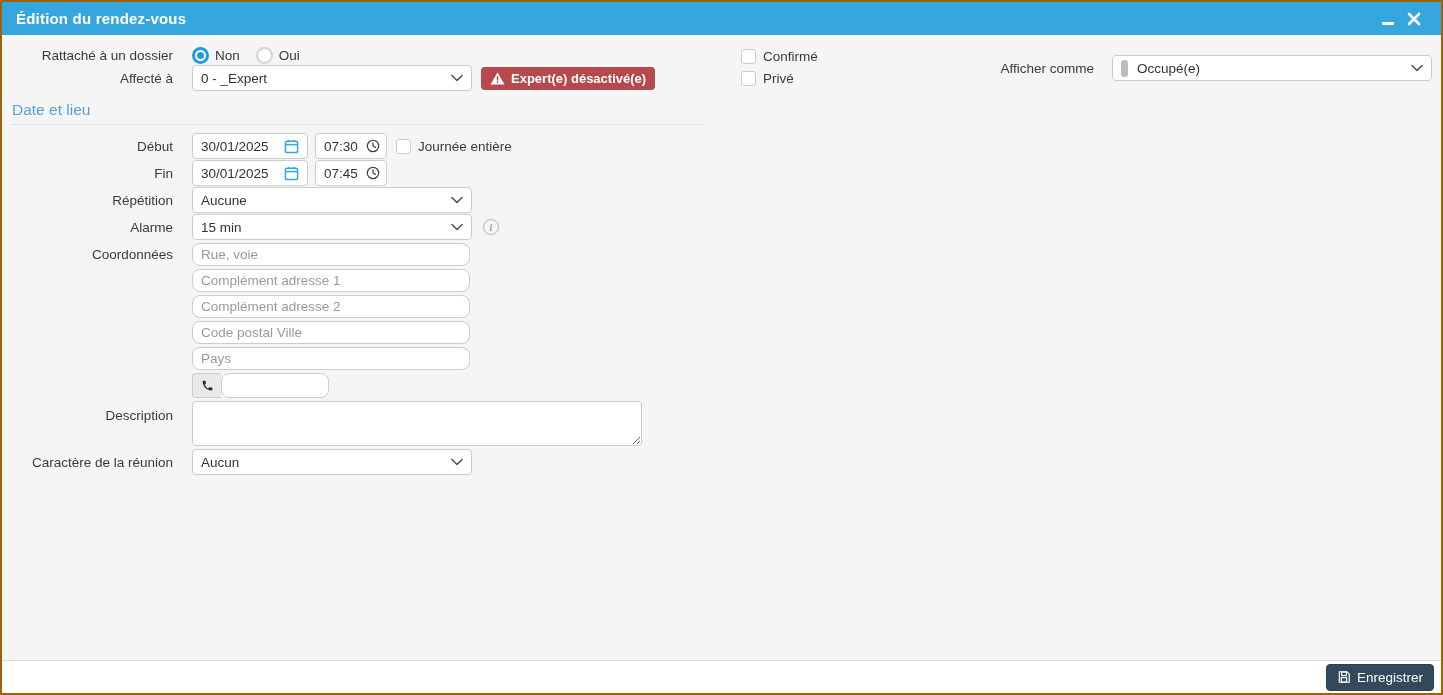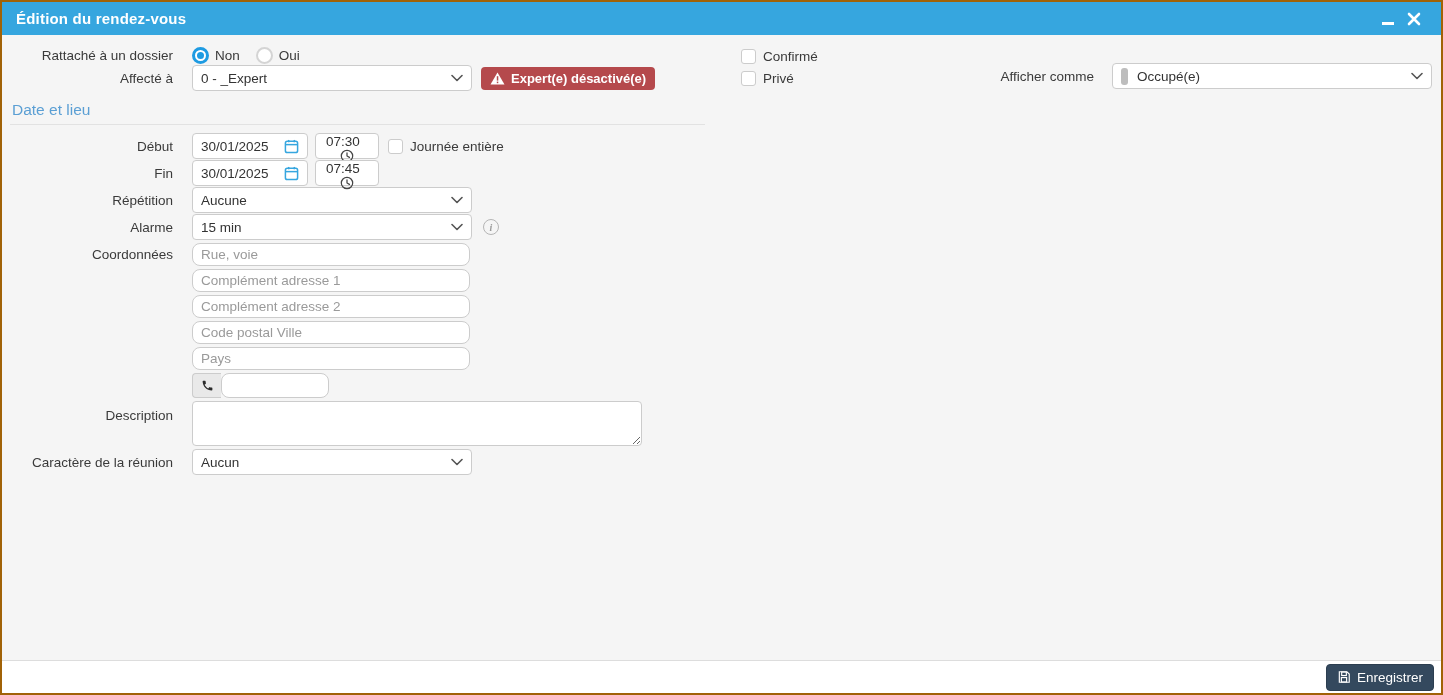--- a/index.html
+++ b/index.html
@@ -49,21 +49,21 @@
   input.text {
     background: #fff; border: 1px solid #ccc; border-radius: 8px;
     font-family: inherit; font-size: 13.5px; color: #333;
     padding: 0 8px; outline: none;
   }
   input.text::placeholder { color: #9a9a9a; }
   .addr { width: 278px; height: 23px; margin-bottom: 3px; }
   
   .datebox { width: 116px; position: relative; }
   .datebox input { width: 100%; height: 24px; border: none; background: transparent; padding: 0; font-family: inherit; font-size: 13.5px; color:#333; outline:none; }
-  .timebox { width: 64px; margin-left: 7px; position: relative; justify-content: space-between; flex-direction: column; }
+  .timebox { width: 72px; margin-left: 7px; position: relative; justify-content: space-between; }
   .timebox input { width: 42px; height: 24px; border: none; background: transparent; padding: 0; font-family: inherit; font-size: 13.5px; color:#333; outline:none; }
   
   .radio-group { display: flex; align-items: center; gap: 6px; }
   .radio { width: 17px; height: 17px; border-radius: 50%; background: #fff; border: 2px solid #d4d4d4; display:inline-block; position: relative; cursor: pointer; }
   .radio.checked { border: 3px solid #1e9be2; }
   .radio.checked::after { content:""; position:absolute; left:50%; top:50%; width:7px; height:7px; margin:-3.5px 0 0 -3.5px; border-radius:50%; background:#1e9be2; }
   .radio-label { font-size: 13.5px; color: #3a3a3a; margin-right: 10px; }
   
   .checkbox { width: 15px; height: 15px; border: 1px solid #ccc; border-radius: 3px; background: #fff; display: inline-block; cursor: pointer; flex: 0 0 15px; }
   .cb-label { font-size: 13.5px; color: #3a3a3a; margin-left: 7px; }
@@ -72,21 +72,21 @@
     display: inline-flex; align-items: center; gap: 6px;
     background: #b5494c; color: #fff; font-size: 13px; font-weight: bold;
     border-radius: 4px; padding: 3px 9px; margin-left: 9px; height: 23px;
   }
   
   .section-hdr { font-size: 15.5px; color: #5b9fd4; margin: 10px 0 0 10px; }
   .section-divider { border-bottom: 1px solid #e2e2e2; width: 695px; margin: 5px 0 8px 8px; }
   
   .flags { position: absolute; left: 739px; top: 14px; }
   .flag-row { display: flex; align-items: center; margin-bottom: 7px; }
-  .show-as { position: absolute; right: 9px; top: 28px; display: flex; align-items: center; text-align: right; }
+  .show-as { position: absolute; right: 9px; top: 20px; display: flex; align-items: center; text-align: right; }
   .show-as .lbl2 { font-size: 13.5px; color: #3a3a3a; margin-right: 18px; }
   .show-as .select { width: 320px; }
   .status-bar-icon { width: 7px; height: 17px; border-radius: 3px; background: #bdbdbd; margin-right: 9px; flex: 0 0 7px; }
   
   .info-circle {
     width: 16px; height: 16px; border-radius: 50%; border: 1px solid #b5b5b5;
     color: #9a9a9a; font-size: 10px; display: flex; align-items: center; justify-content: center;
     margin-left: 11px; font-family: "Liberation Serif", serif; font-style: italic; font-weight: bold;
   }
   

